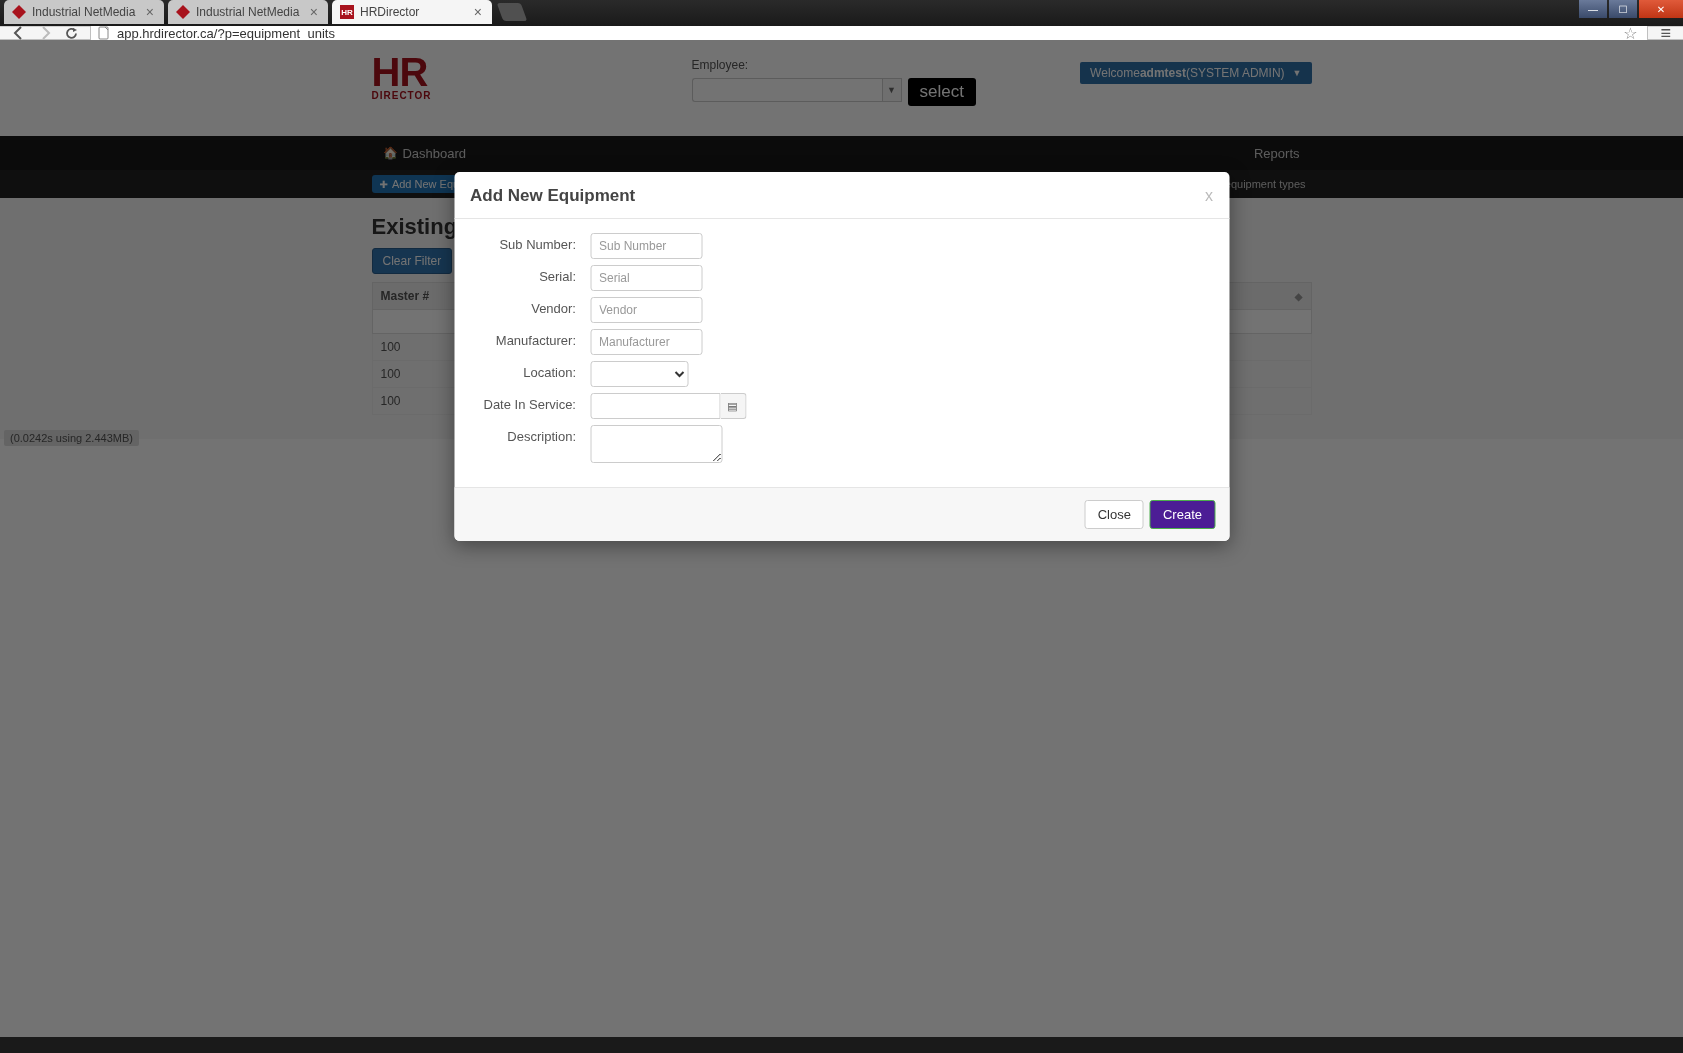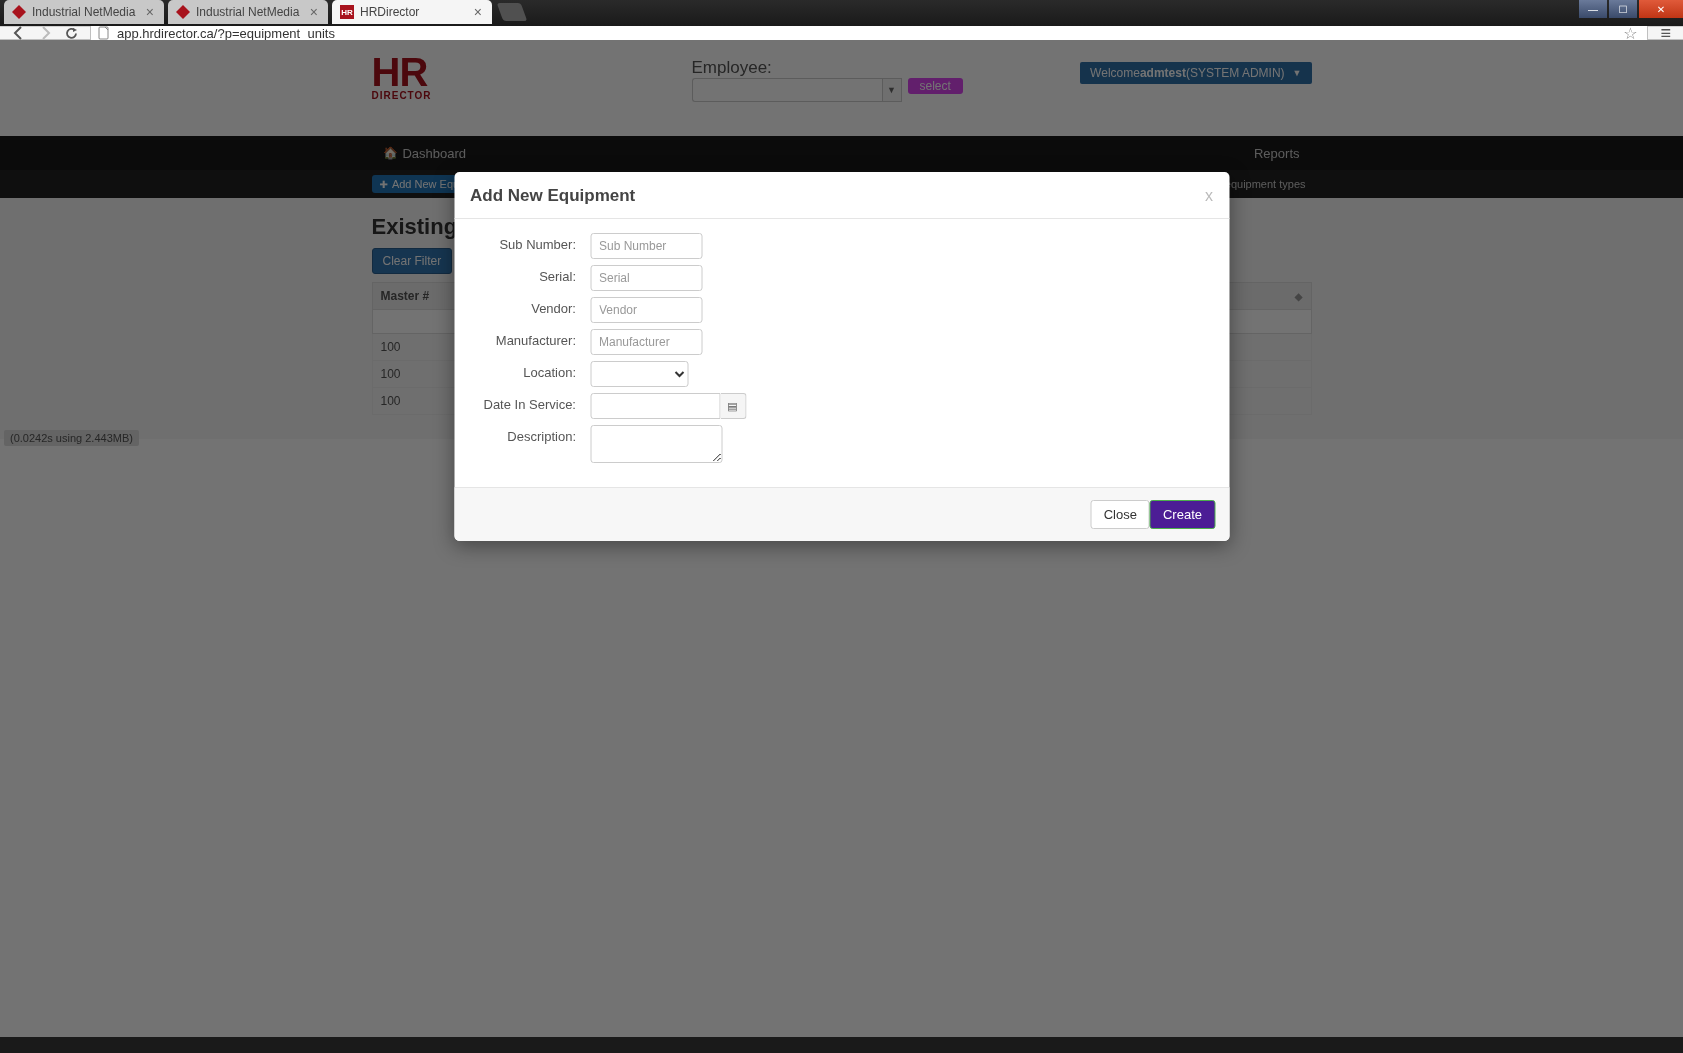--- a/index.html
+++ b/index.html
@@ -80,35 +80,35 @@
       height: 96px; background: #fff; display:flex; align-items:flex-start; padding: 14px 0 0 0;
     }
     .container { width: 940px; margin: 0 auto; position: relative; }
     .logo {
       position: absolute; left: 0; top: 0;
       font-weight: 900; letter-spacing:-1px;
     }
     .logo-hr { font-size: 40px; color: #a8131d; line-height: 36px; font-family: Arial Black, Arial, sans-serif; }
     .logo-sub { font-size: 10px; color:#a8131d; letter-spacing:1px; font-weight:700; }
 
-    .emp-label { position:absolute; left: 320px; top: 4px; font-size:17px; color:#555; }
+    .emp-label { position:absolute; left: 320px; top: 4px; font-size:12px; color:#555; }
     .emp-select {
       position: absolute; left: 320px; top: 24px; display:flex;
     }
     .emp-select .sel {
       width: 190px; height: 24px; border:1px solid #ccc; background:#fff; border-right:none;
       border-top-left-radius:3px; border-bottom-left-radius:3px;
     }
     .emp-select .caret-btn {
       width: 20px; height:24px; border:1px solid #ccc; background:#f5f5f5;
       display:flex; align-items:center; justify-content:center; font-size:9px; color:#666;
     }
     .emp-select .sel-btn {
-      height:16px; padding:0 12px; background:#d946ef; color:#fff; border:none; margin-left:6px;
-      border-radius:3px; font-size:12px;
+      height:28px; padding:0 12px; background:#000000; color:#fff; border:none; margin-left:6px;
+      border-radius:3px; font-size:17px;
     }
 
     .welcome-badge {
       position: absolute; right: 0; top: 8px;
       background: #3071a9; color:#fff; padding: 4px 10px; font-size: 12px; border-radius:2px;
       display:flex; align-items:center;
     }
     .welcome-badge .caret { margin-left:8px; font-size:9px; }
 
     .navbar {
@@ -190,21 +190,21 @@
       width: 26px; height:26px; border:1px solid #ccc; border-left:none;
       border-top-right-radius:3px; border-bottom-right-radius:3px;
       background:#f5f5f5; display:flex; align-items:center; justify-content:center;
       font-size:11px; color:#555;
     }
     textarea.form-control { height: 38px; width: 132px; resize: both; }
 
     .modal-footer {
       padding: 12px 14px; border-top: 1px solid #e5e5e5; background:#f7f7f7;
       border-bottom-left-radius:5px; border-bottom-right-radius:5px;
-      display:flex; justify-content:flex-end; 
+      display:flex; justify-content:flex-end; gap:6px;
     }
     .btn {
       padding: 6px 12px; border-radius:3px; font-size:13px; border:1px solid transparent;
     }
     .btn-default { background:#fff; border-color:#ccc; color:#333; }
     .btn-success { background:#4c1d95; border-color:#4cae4c; color:#fff; }
 
     
     svg { display:block; }
   </style>

